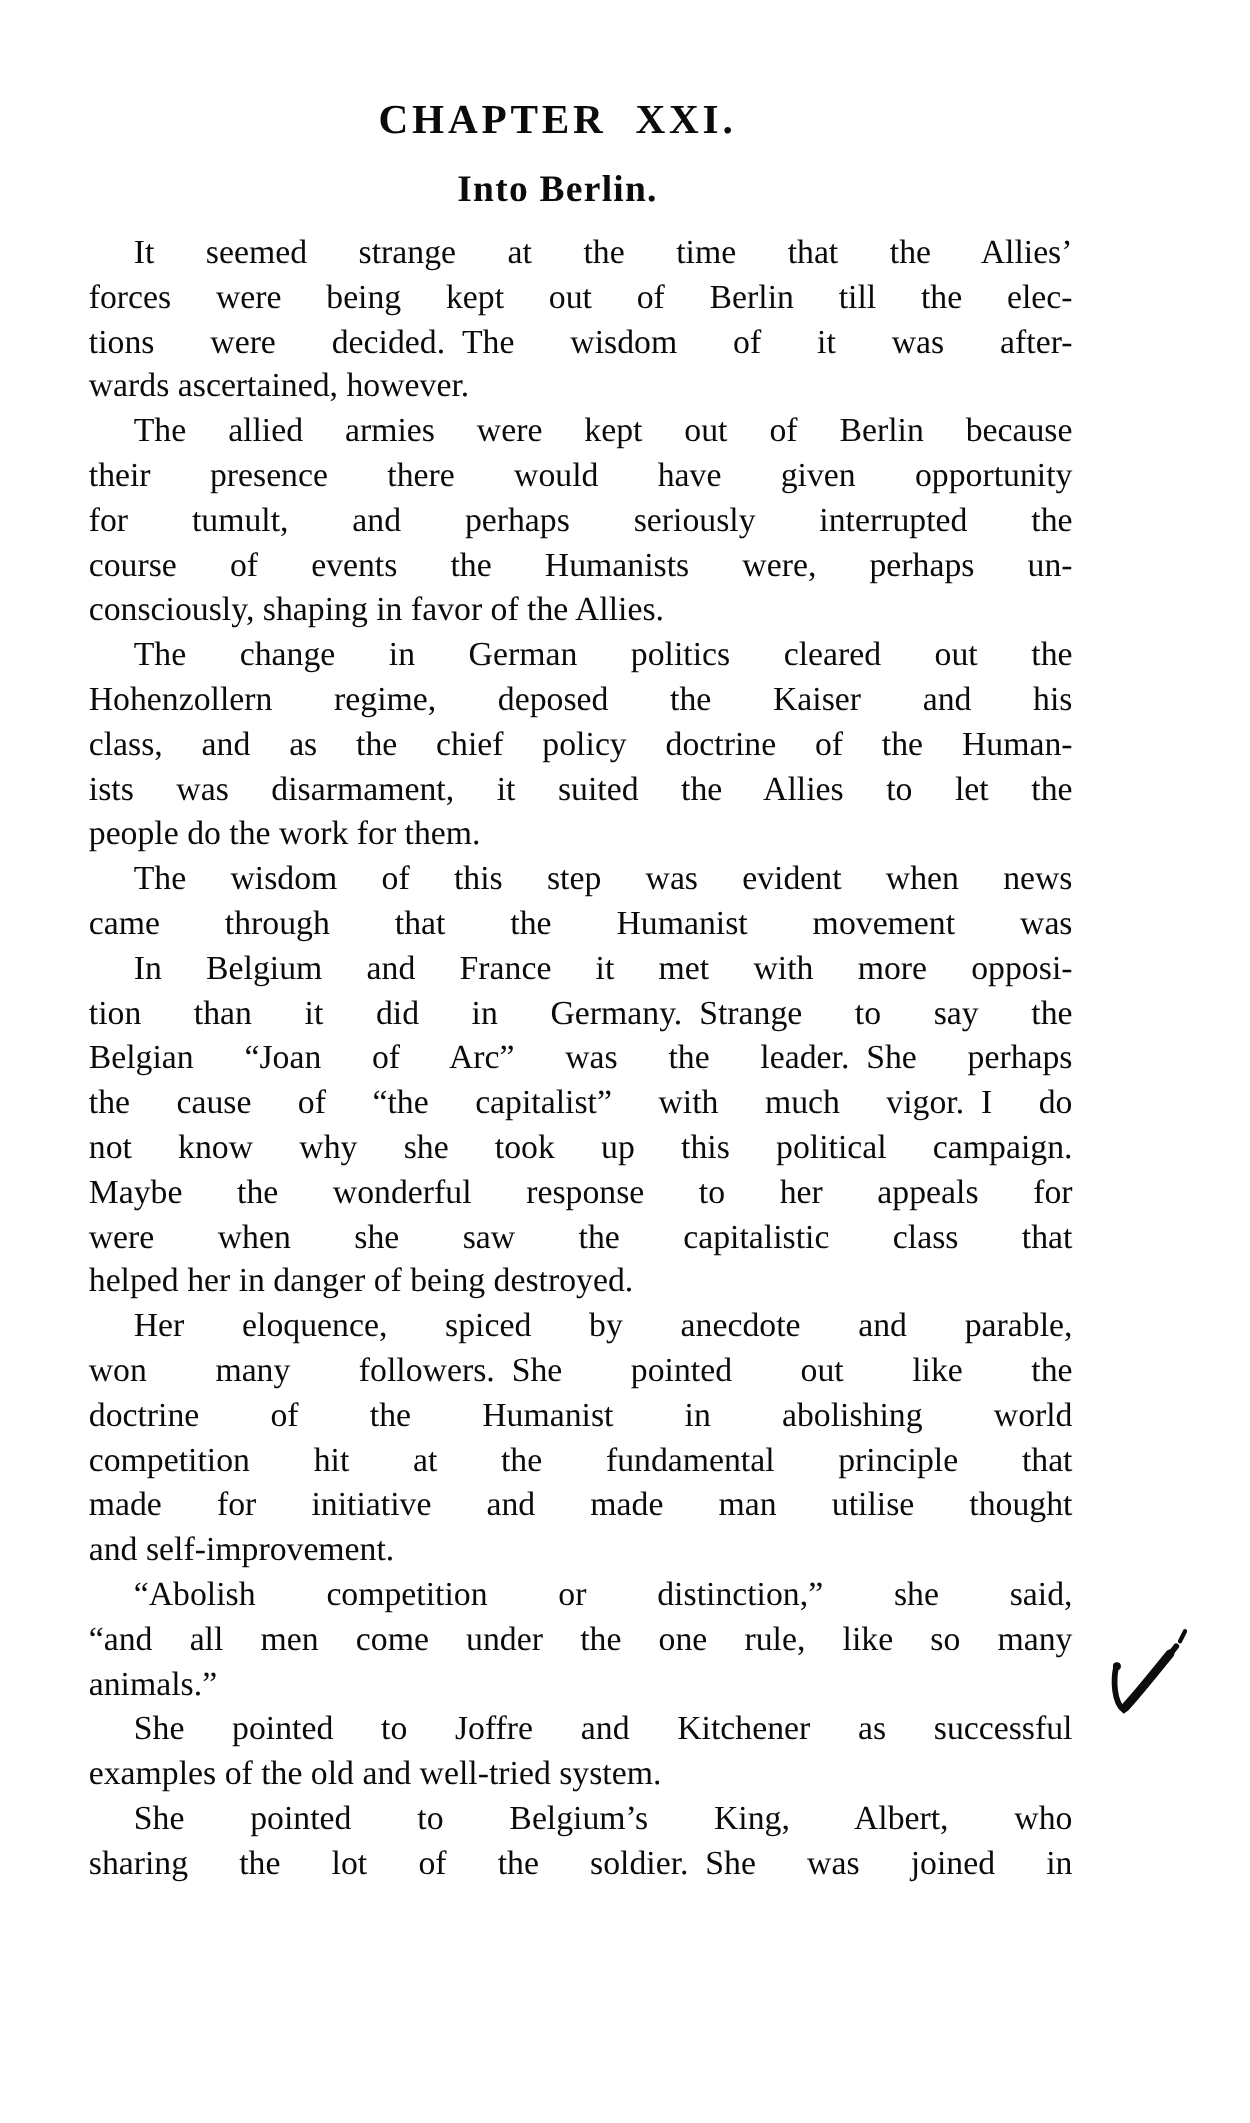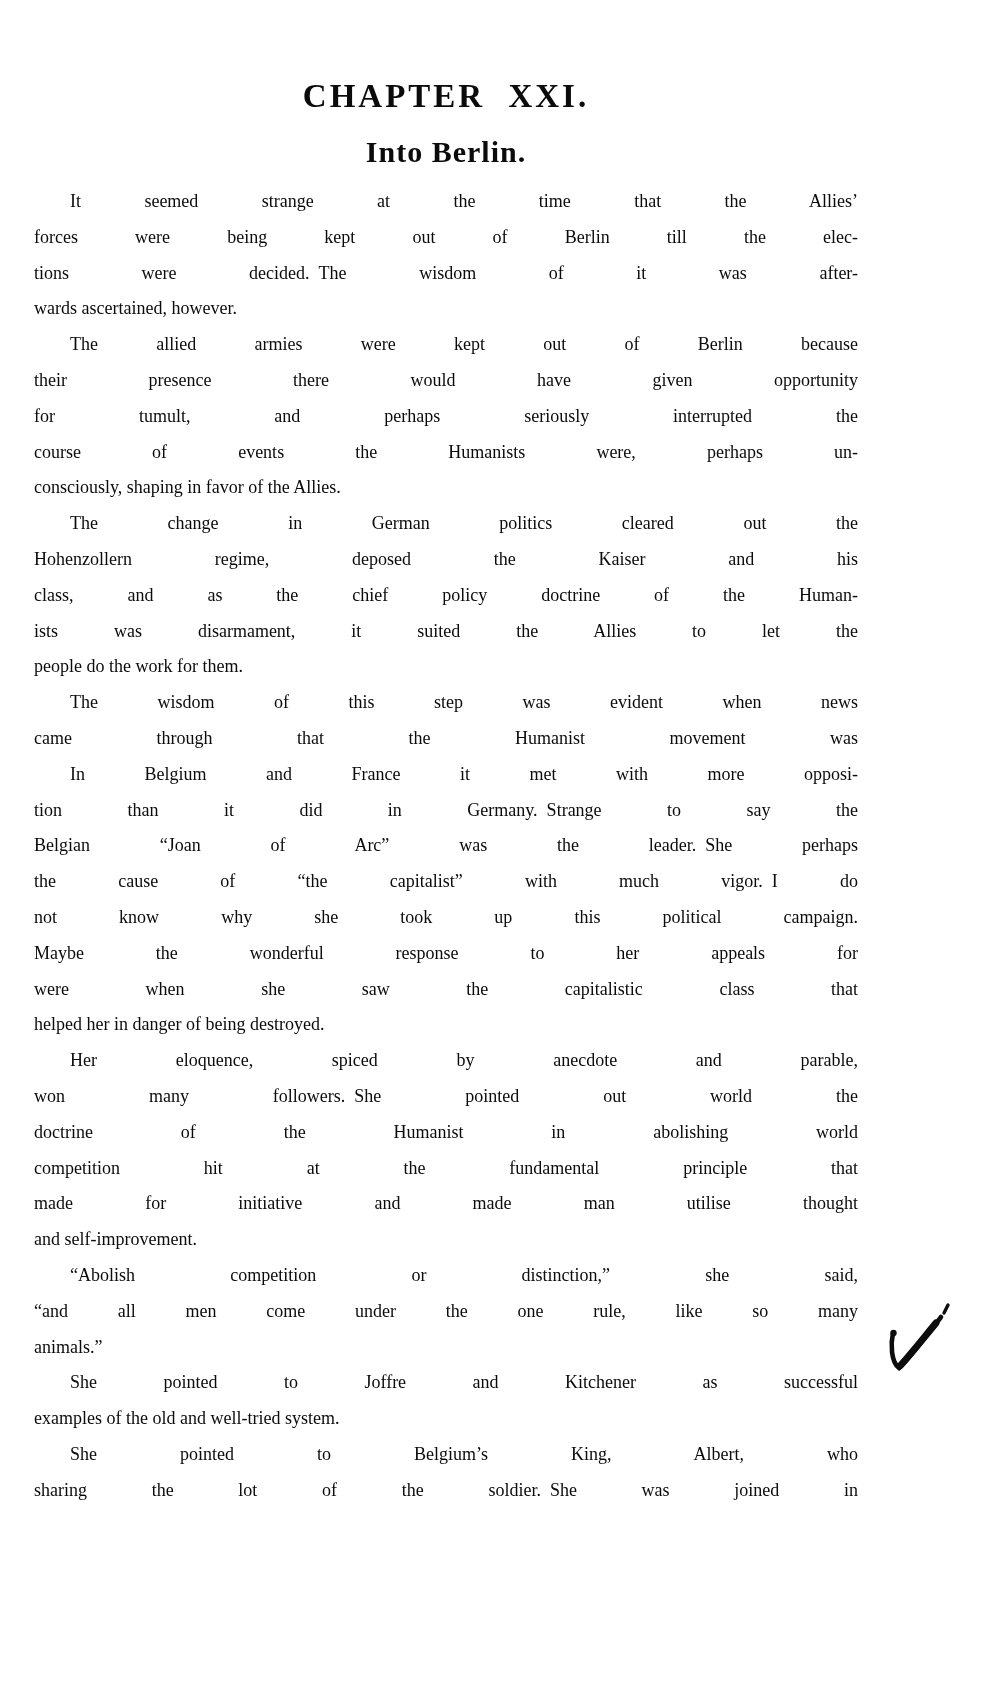--- a/index.html
+++ b/index.html
@@ -34,22 +34,23 @@
   .section-heading {
     margin: 22px 0 16px 0;
     text-align: center;
     font-size: 30px;
     line-height: 32px;
     font-weight: bold;
     letter-spacing: 1px;
   }
   .body-text {
     margin-top: 15px;
-    font-size: 18px;
+    font-size: 27px;
     line-height: 35.8px;
+    margin-left: 37px;
   }
   p.para {
     margin: 0;
     padding: 0;
   }
   .line {
     display: block;
     text-align: justify;
     text-align-last: justify;
     white-space: normal;
@@ -112,21 +113,21 @@
           <span class="line">tion than it did in Germany. Strange to say the</span>
           <span class="line">Belgian “Joan of Arc” was the leader. She perhaps</span>
           <span class="line">the cause of “the capitalist” with much vigor. I do</span>
           <span class="line">not know why she took up this political campaign.</span>
           <span class="line">Maybe the wonderful response to her appeals for</span>
           <span class="line">were when she saw the capitalistic class that</span>
           <span class="line endline">helped her in danger of being destroyed.</span>
         </p>
         <p class="para">
           <span class="line first">Her eloquence, spiced by anecdote and parable,</span>
-          <span class="line">won many followers. She pointed out world the</span>
+          <span class="line">won many followers. She pointed out like the</span>
           <span class="line">doctrine of the Humanist in abolishing world</span>
           <span class="line">competition hit at the fundamental principle that</span>
           <span class="line">made for initiative and made man utilise thought</span>
           <span class="line endline">and self-improvement.</span>
         </p>
         <p class="para">
           <span class="line first">“Abolish competition or distinction,” she said,</span>
           <span class="line">“and all men come under the one rule, like so many</span>
           <span class="line endline">animals.”</span>
         </p>

